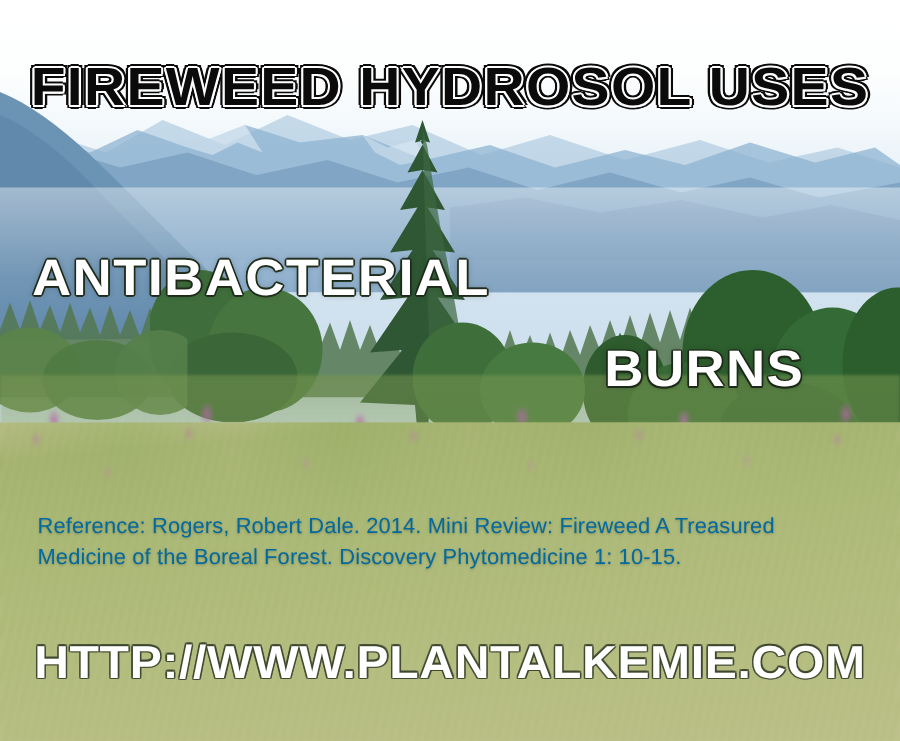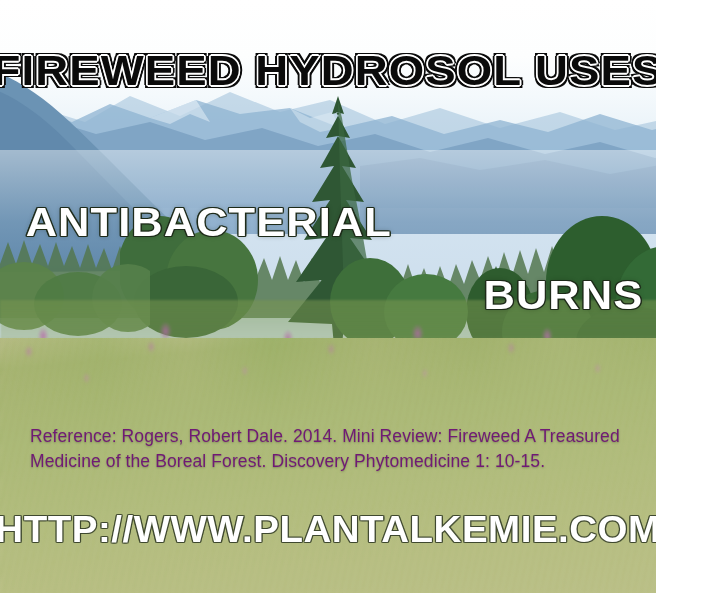--- a/index.html
+++ b/index.html
@@ -6,21 +6,21 @@
     margin: 0;
     padding: 0;
     background: #ffffff;
   }
   body {
     font-family: "Liberation Sans", sans-serif;
   }
 
   .poster {
     position: relative;
-    width: 656px;
+    width: 720px;
     height: 593px;
     overflow: hidden;
     background: #cfe0ee;
   }
 
   
   .photo {
     position: absolute;
     inset: 0;
     overflow: hidden;
@@ -189,27 +189,27 @@
       1px -1px 0 rgba(30,42,26,.85), -1px -1px 0 rgba(30,42,26,.85),
       0 0 5px rgba(20,30,18,.35);
   }
 
   .benefit-antibacterial { left: 36px; top: 199px; }
   .benefit-burns        { left: 488px; top: 272px; }
 
   
   .reference {
     left: 30px;
-    top: 424px;
+    top: 408px;
     width: 664px;
     white-space: normal;
     font-size: 17.5px;
     font-weight: 400;
     line-height: 25px;
-    color: #701a75;
+    color: #0369a1;
     letter-spacing: .1px;
     text-shadow: 0 1px 2px rgba(60,70,40,.38);
   }
 
   
   .urlline {
     left: 0; right: 0;
     top: 509px;
     text-align: center;
     font-size: 37px;

